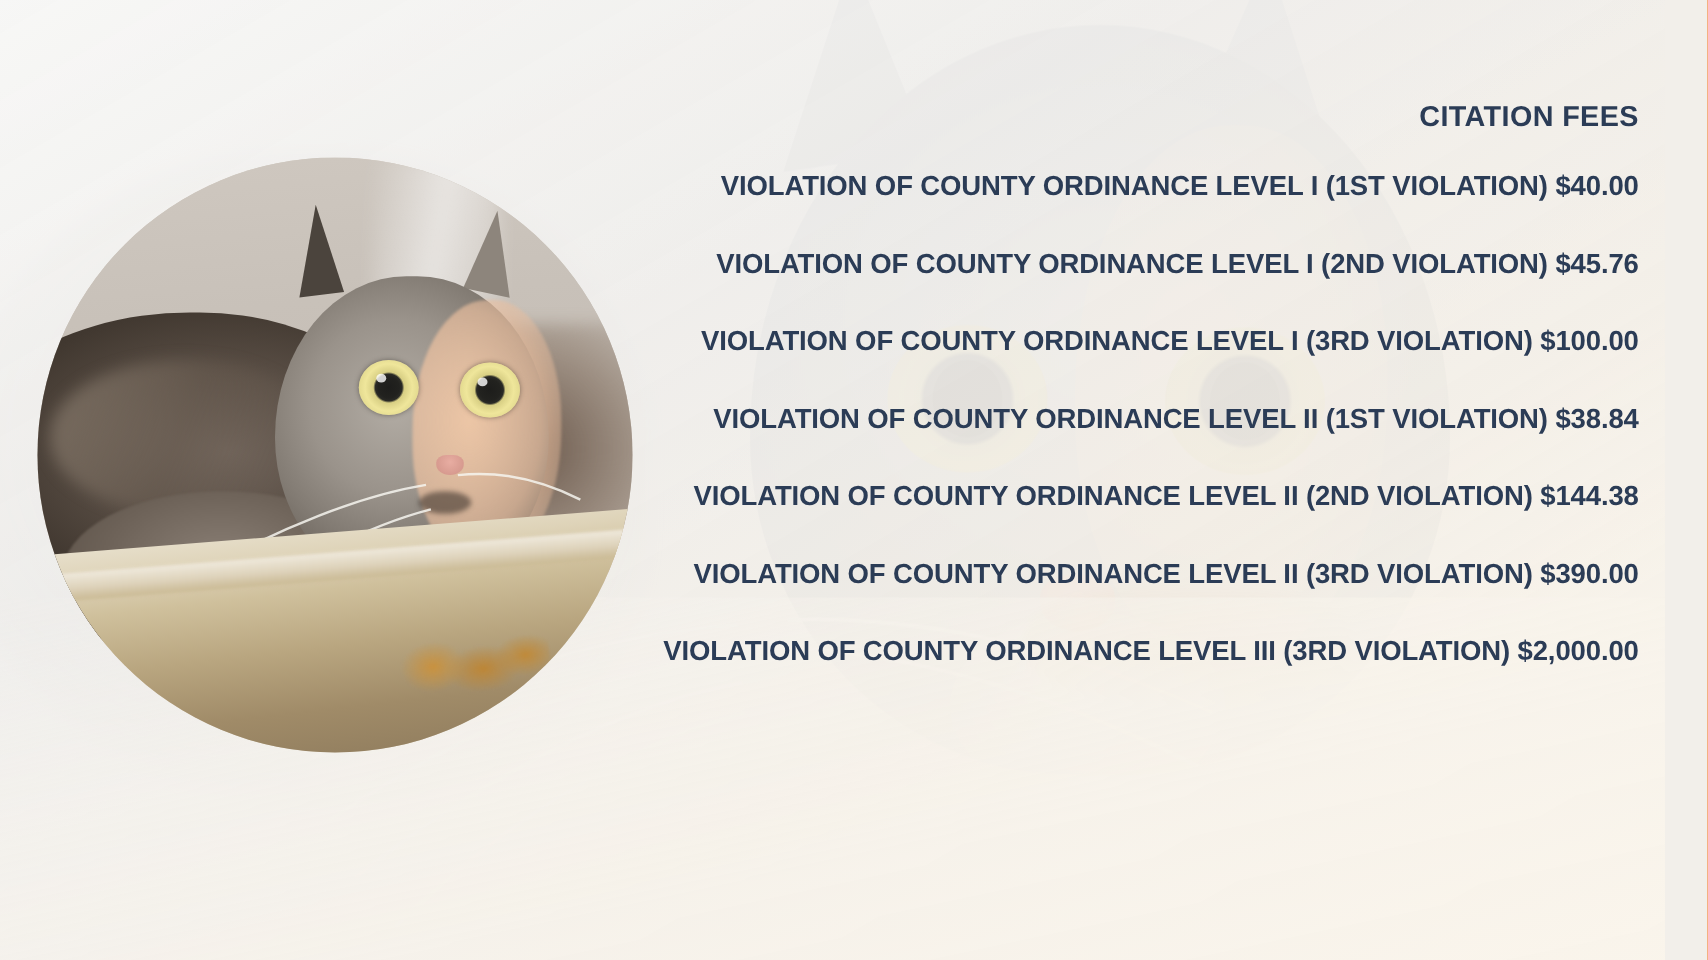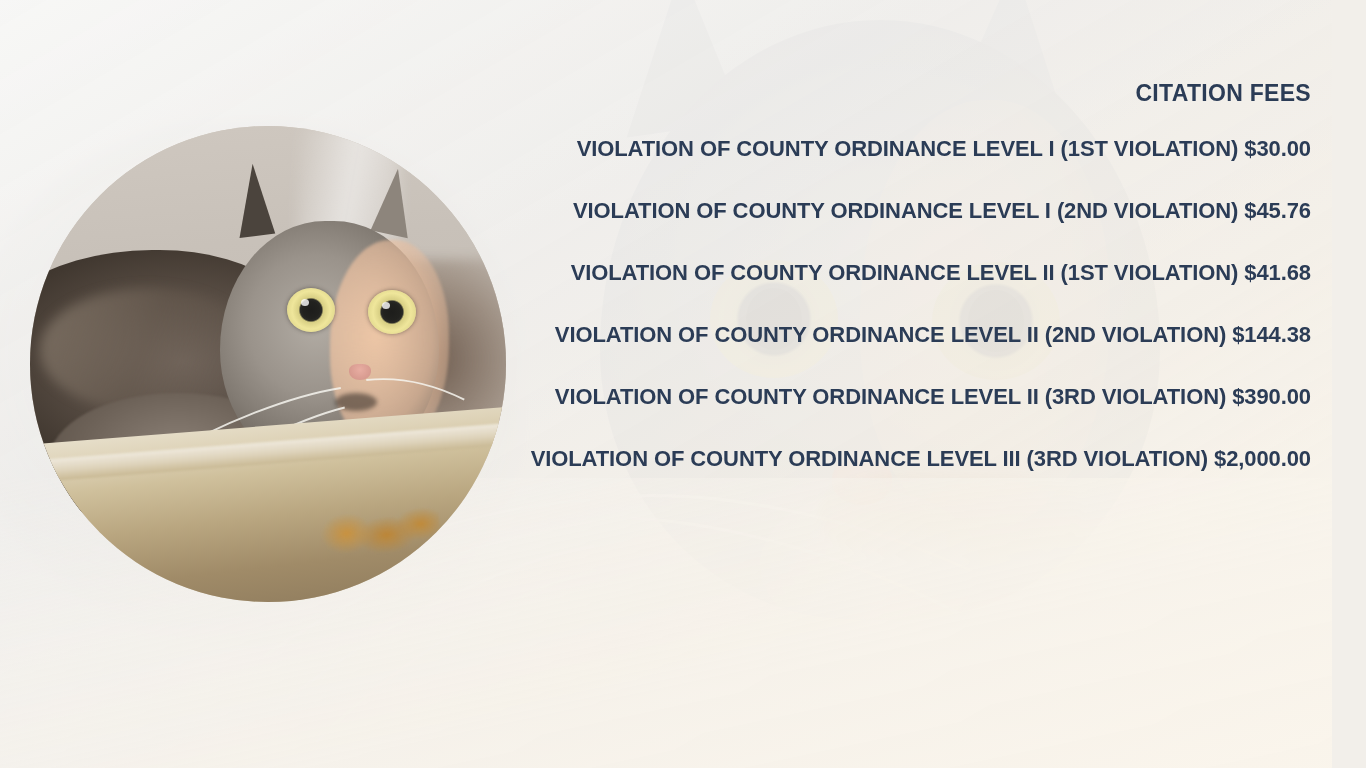--- a/index.html
+++ b/index.html
@@ -444,21 +444,22 @@
 
       <div class="pc-shelf"></div>
       <div class="pc-shelf-edge"></div>
       <div class="pc-kibble"></div>
     </div>
   </div>
 
   <div class="fees-panel">
     <div class="fees-title">CITATION FEES</div>
 
-    <div class="fee-row">VIOLATION OF COUNTY ORDINANCE LEVEL I (1ST VIOLATION) $30.00</div>
+    <div class="fee-row">VIOLATION OF COUNTY ORDINANCE LEVEL I (1ST VIOLATION) $40.00</div>
     <div class="fee-row">VIOLATION OF COUNTY ORDINANCE LEVEL I (2ND VIOLATION) $45.76</div>
-    <div class="fee-row">VIOLATION OF COUNTY ORDINANCE LEVEL II (1ST VIOLATION) $41.68</div>
+    <div class="fee-row">VIOLATION OF COUNTY ORDINANCE LEVEL I (3RD VIOLATION) $100.00</div>
+    <div class="fee-row">VIOLATION OF COUNTY ORDINANCE LEVEL II (1ST VIOLATION) $38.84</div>
     <div class="fee-row">VIOLATION OF COUNTY ORDINANCE LEVEL II (2ND VIOLATION) $144.38</div>
     <div class="fee-row">VIOLATION OF COUNTY ORDINANCE LEVEL II (3RD VIOLATION) $390.00</div>
     <div class="fee-row">VIOLATION OF COUNTY ORDINANCE LEVEL III (3RD VIOLATION) $2,000.00</div>
   </div>
 
 </div>
 
 </body></html>

